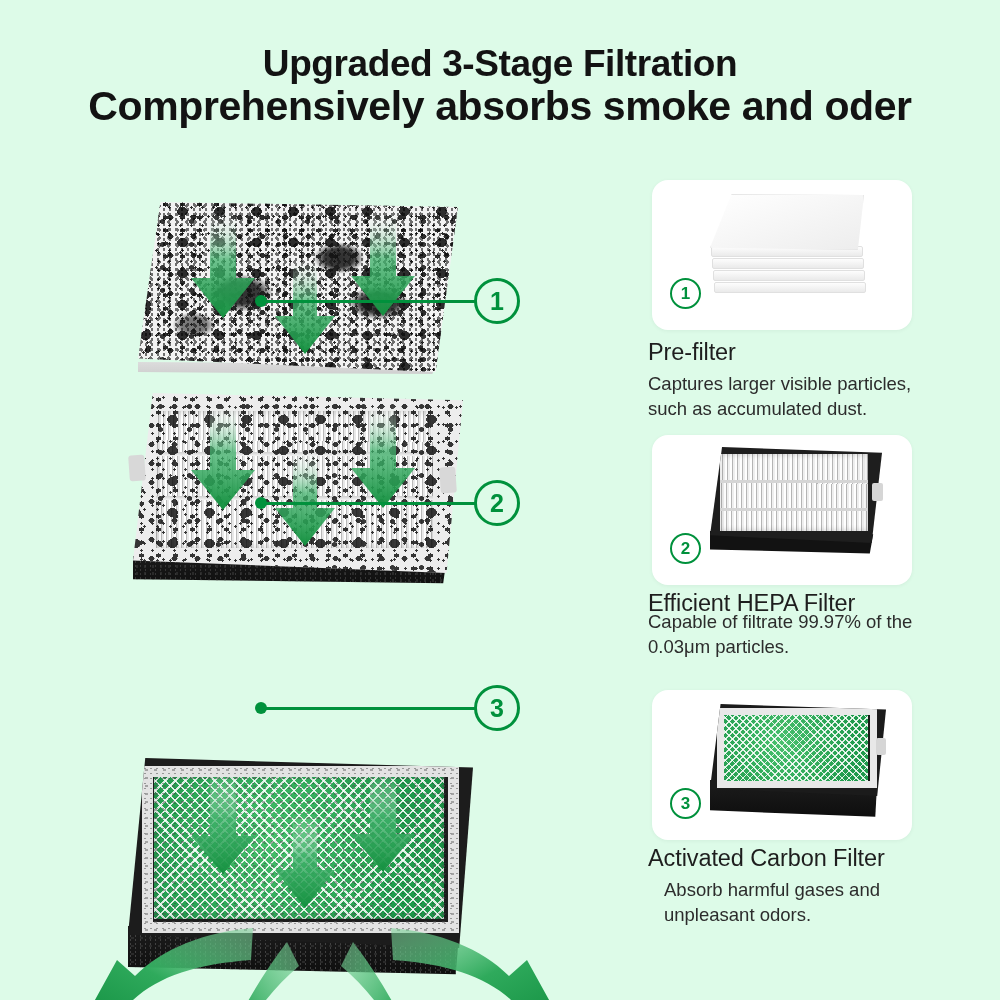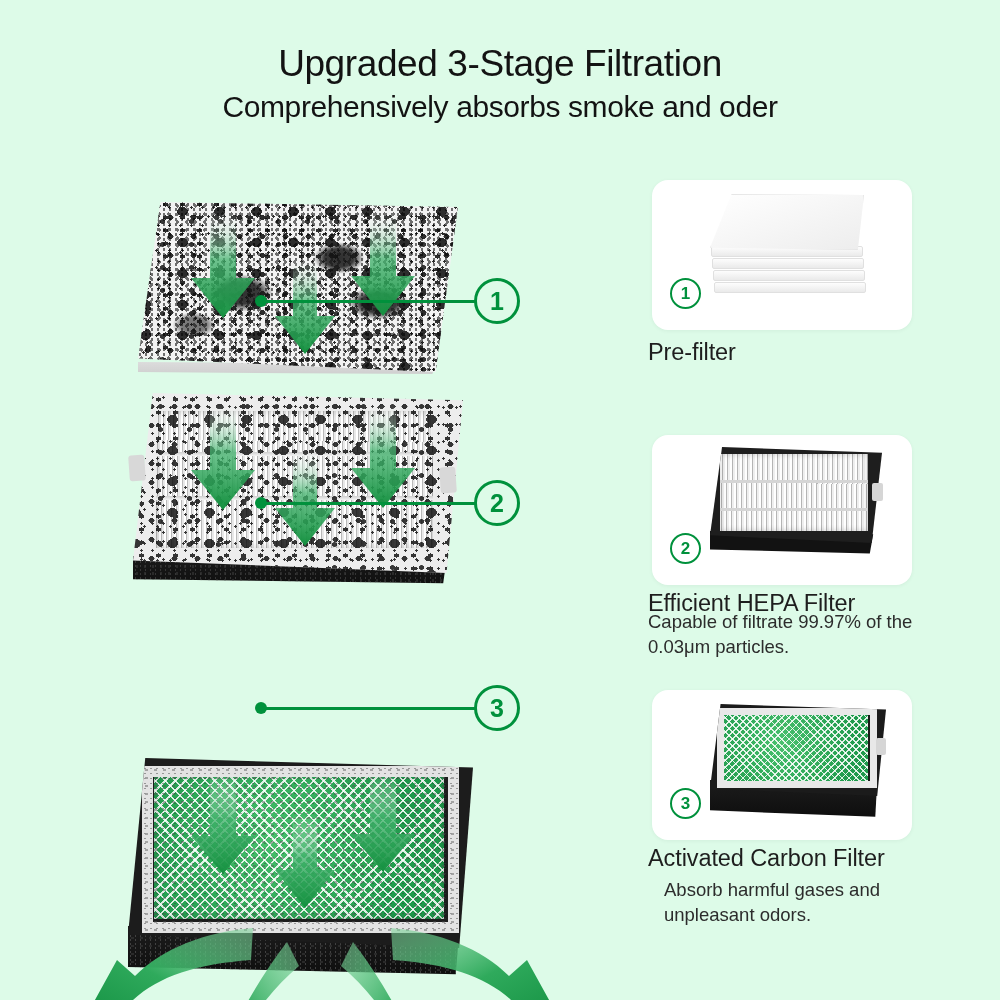--- a/index.html
+++ b/index.html
@@ -12,28 +12,28 @@
     color:#1b1b1b;
   }
   .stage{position:absolute;left:0;top:0;width:1000px;height:1000px;}
 
   
   .title-block{
     position:absolute;left:0;top:42px;width:1000px;
     text-align:center;
   }
   .title-line{
-    font-weight:normal;
+    font-weight:bold;
     font-size:37px;
     line-height:43px;
     letter-spacing:-0.4px;
     color:#131313;
     white-space:nowrap;
   }
-  .title-line.l2{font-size:30px;}
+  .title-line.l2{font-size:41px;}
 
   
   .diagram{position:absolute;left:0;top:150px;width:620px;height:790px;}
 
   .layer{position:absolute;}
 
   
   .speck{
     background-image:
       radial-gradient(#1a1a1a 22%, transparent 23%),
@@ -348,20 +348,21 @@
       <div class="stack-sheet" style="left:4px;top:64px;width:152px;height:11px;border-radius:2px;"></div>
       <div class="stack-sheet" style="left:3px;top:52px;width:152px;height:11px;border-radius:2px;"></div>
       <div style="position:absolute;left:2px;top:0px;width:154px;height:56px;
                   background:linear-gradient(160deg,#ffffff,#ededed);
                   clip-path:polygon(14% 0%,100% 2%,96% 100%,0% 96%);
                   border:1px solid #e6e6e6;box-sizing:border-box;"></div>
     </div>
     <div class="badge" style="left:18px;top:98px;">1</div>
   </div>
   <div class="card-title" style="left:648px;top:339px;">Pre-filter</div>
+  <div class="card-desc" style="left:648px;top:371px;">Captures larger visible particles, such as accumulated dust.</div>
 
   <div class="card" style="left:652px;top:435px;width:260px;height:150px;">
     <div class="thumb" style="left:58px;top:12px;width:180px;height:122px;">
       <div style="position:absolute;left:0;top:84px;width:170px;height:32px;background:#121212;
                   clip-path:polygon(0% 0%,96% 10%,94% 70%,0% 58%);"></div>
       <div style="position:absolute;left:0;top:0;width:172px;height:96px;background:#1e1e1e;
                   clip-path:polygon(7% 0%,100% 6%,94% 100%,0% 92%);overflow:hidden;">
         <div style="position:absolute;left:6%;top:7%;width:86%;height:80%;
                     background:repeating-linear-gradient(91deg,#ffffff 0 2px,#b5b5b5 2px 3px,#efefef 3px 5px);
                     box-shadow:inset 0 0 6px rgba(0,0,0,.2);"></div>

